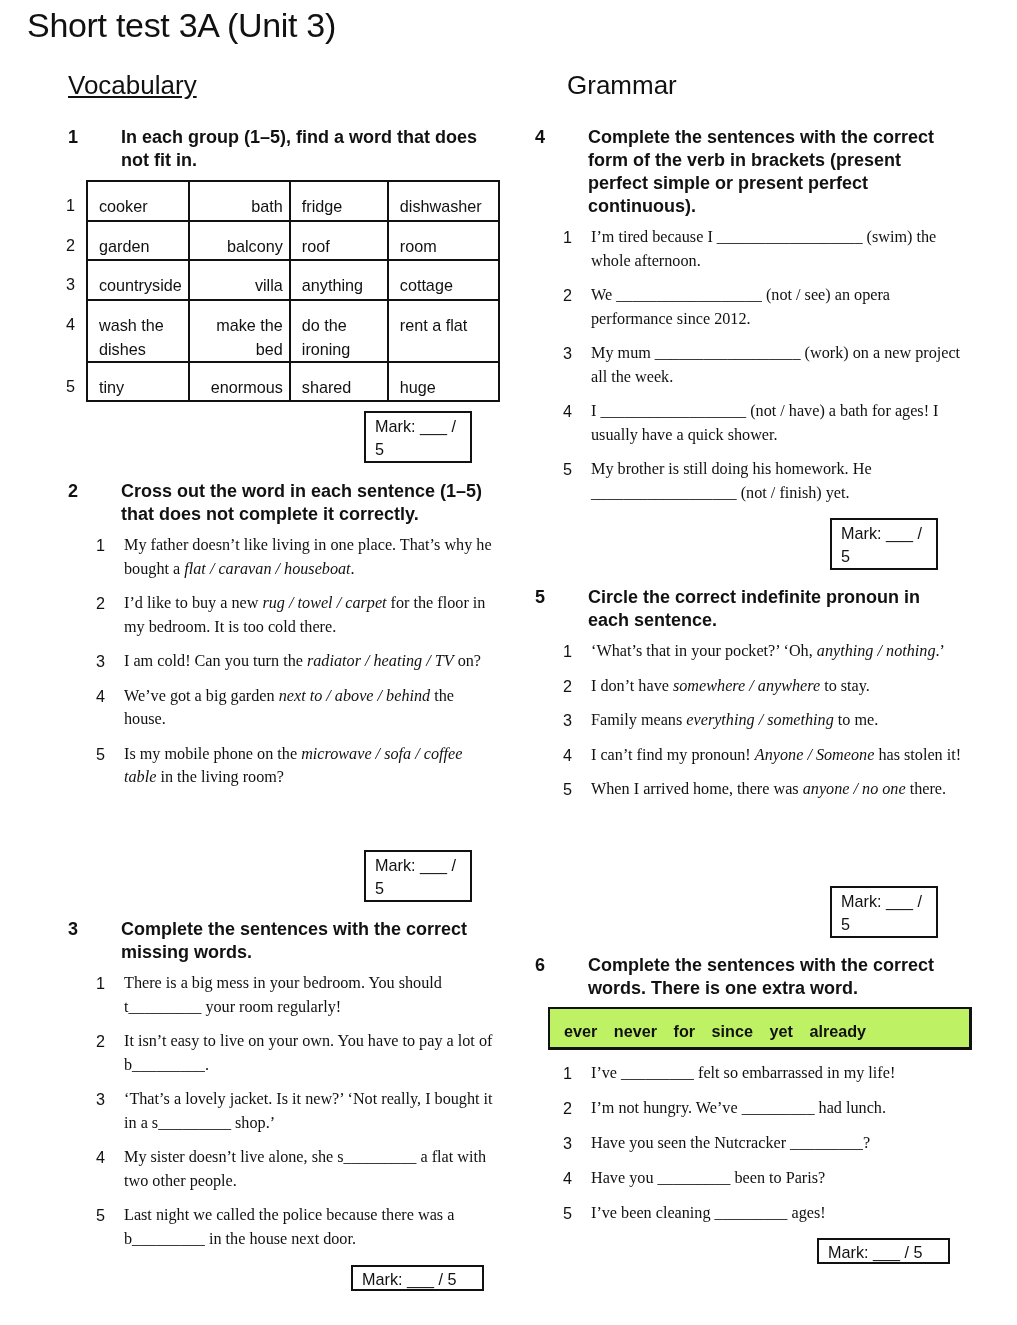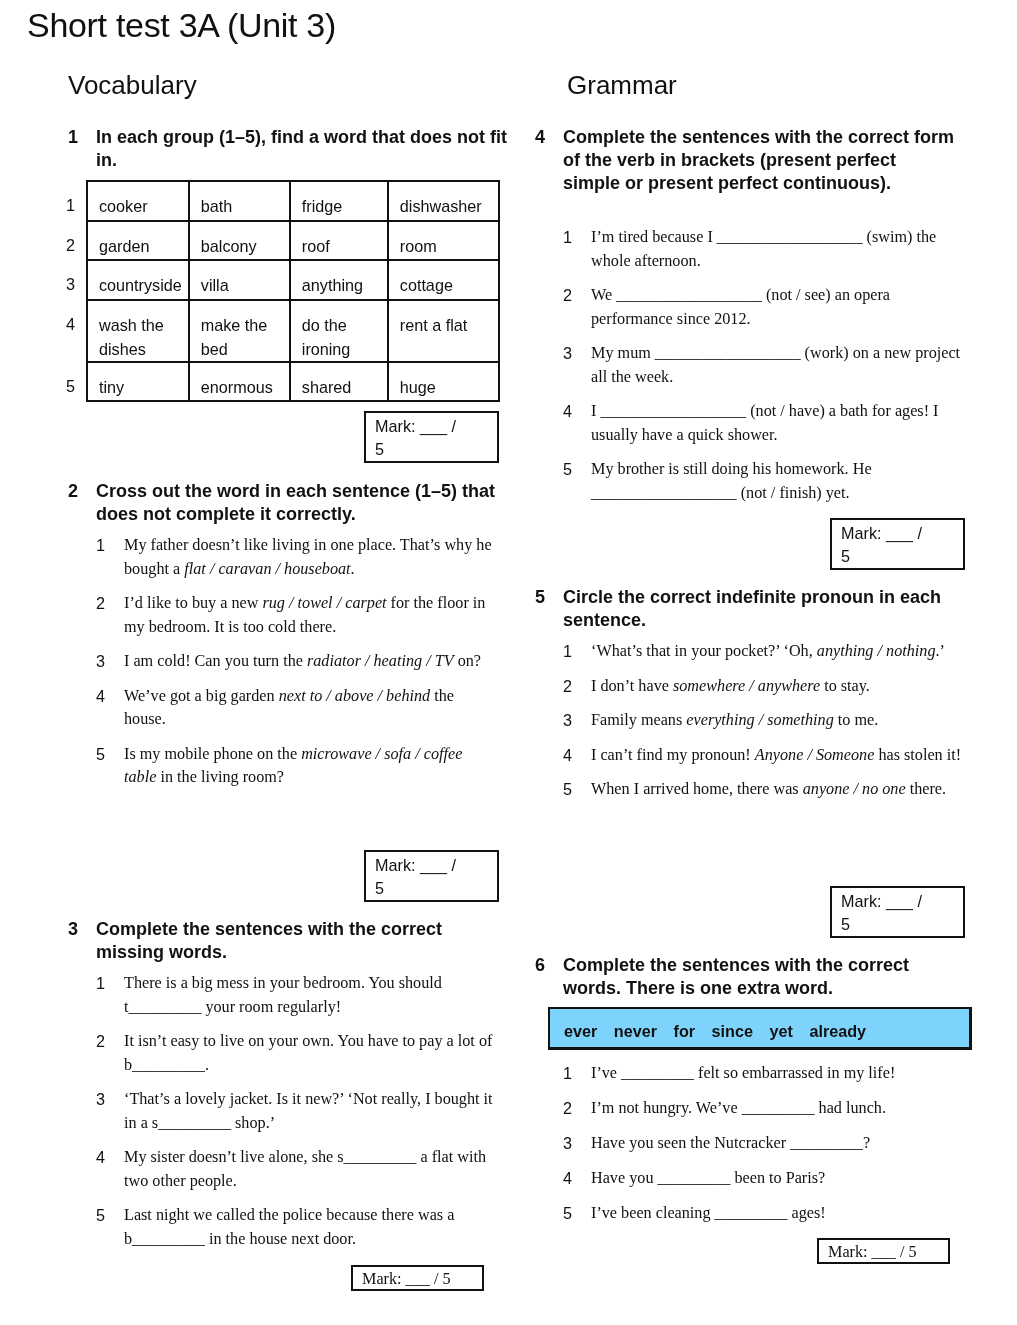--- a/index.html
+++ b/index.html
@@ -16,21 +16,21 @@
     font-size: 34px; font-weight: normal; letter-spacing: -0.3px;
   }
   .section-title {
     font-size: 26px; font-weight: normal;
   }
   .task-head {
     font-size: 18px; font-weight: bold; line-height: 23px;
     display: flex;
   }
   .task-head .num { width: 28px; flex: none; }
-  .task-head .txt { flex: 1; }
+  .task-head .txt { flex: 1; margin-left: 25px; }
 
   .item {
     font-size: 16.2px; line-height: 23.5px;
     display: flex;
   }
   .item .n { width: 28px; flex: none; }
   .item .t { flex: 1; font-family: Liberation Serif, serif; }
   .item i { font-style: italic; }
 
   
@@ -49,49 +49,49 @@
     border: none;
     width: 21px; padding: 13px 0 0 0;
     text-align: left;
   }
   .vocab-table tr.r1 td { height: 40px; }
   .vocab-table tr.r2 td { height: 39px; }
   .vocab-table tr.r3 td { height: 40px; }
   .vocab-table tr.r4 td { height: 62px; }
   .vocab-table tr.r5 td { height: 39px; }
   .vocab-table td.c1 { width: 88px; }
-  .vocab-table td.c2 { width: 101px; }
+  .vocab-table td.c2 { width: 101px; text-align: right; }
   .vocab-table td.c3 { width: 98px; border-radius: 14px; }
   .vocab-table td.c4 { width: 111px; }
 
   .mark-box {
     border: 2px solid #111;
     font-size: 16.2px; line-height: 23px;
     padding: 2px 8px 0 9px;
   }
-  .mark-two { width: 135px; height: 52px; }
-  .mark-one { height: 26px; line-height: 22px; padding-top: 1px; font-family: Liberation Serif, serif; }
+  .mark-two { width: 108px; height: 52px; }
+  .mark-one { height: 26px; line-height: 22px; padding-top: 1px; }
 
   .word-box {
     left: 548px; top: 1007px; width: 424px; height: 43px;
     border: 2px solid #111;
     border-right-width: 3px; border-bottom-width: 3px;
-    background: #7dd3fc;
+    background: #bef264;
     font-size: 16.2px; font-weight: bold;
     padding: 13px 0 0 14px;
     word-spacing: 0;
   }
   .word-box span { margin-right: 12px; }
 </style>
 </head>
 <body>
 
 <div class="abs page-title">Short test 3A (Unit 3)</div>
 
-<div class="abs section-title" style="left:68px; top:70px;">Vocabulary</div>
+<div class="abs section-title" style="left:68px; top:70px;text-decoration:underline;">Vocabulary</div>
 
 <div class="abs task-head" style="left:68px; top:126px; width:440px;">
   <span class="num">1</span>
   <span class="txt">In each group (1–5), find a word that does not fit in.</span>
 </div>
 
 <table class="abs vocab-table">
   <tbody id="vocab-tbody">
       <tr class="r1">
         <td class="rownum">1</td>

